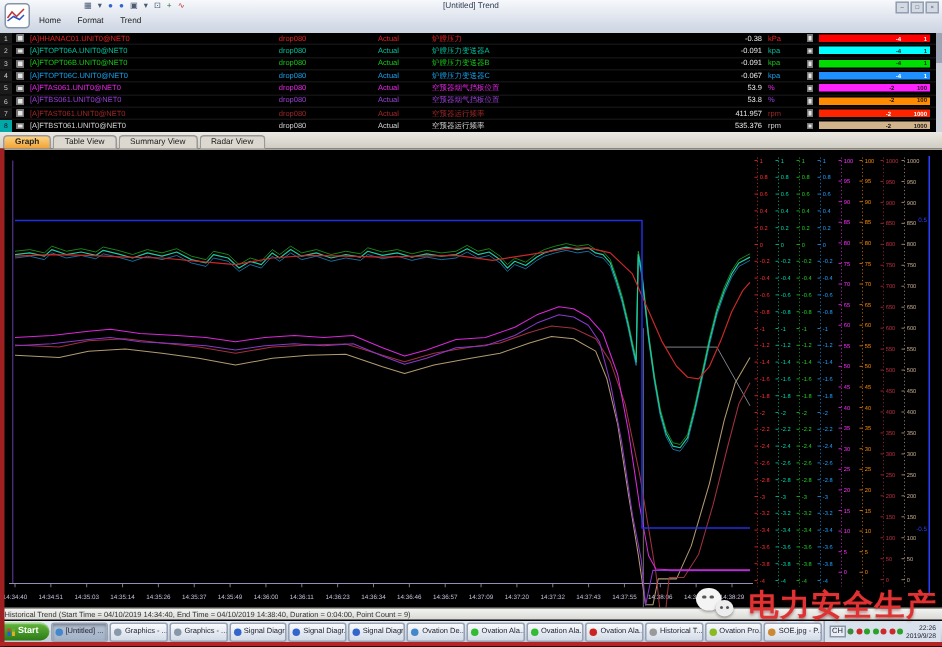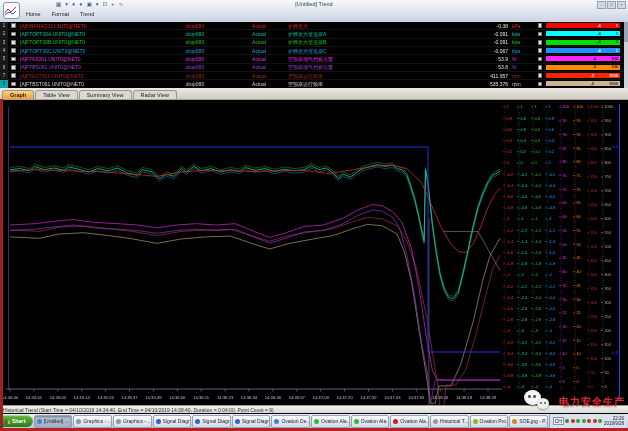--- a/index.html
+++ b/index.html
@@ -80,21 +80,21 @@
   .edge-bottom{position:absolute;left:0;right:0;bottom:0;height:3px;background:#b32424;z-index:45;}
   .watermark{position:absolute;top:390px;right:3px;z-index:60;display:flex;align-items:center;gap:5px;}
   .wm-logo{position:relative;width:30px;height:24px;}
   .wm-b1{position:absolute;left:0;top:0;width:17px;height:15px;background:#f4f4f4;
          border-radius:50% 50% 48% 52%;box-shadow:0 1px 2px rgba(0,0,0,.35);}
   .wm-b1 i,.wm-b2 i{position:absolute;width:2.5px;height:2.5px;border-radius:50%;background:#555;}
   .wm-b1 i.e1{left:4px;top:5px;} .wm-b1 i.e2{left:9px;top:5px;}
   .wm-b2{position:absolute;left:13px;top:8px;width:12px;height:11px;background:#ededed;
          border-radius:50%;box-shadow:0 1px 2px rgba(0,0,0,.35);}
   .wm-b2 i{width:2px;height:2px;} .wm-b2 i.e1{left:3px;top:4px;} .wm-b2 i.e2{left:7px;top:4px;}
-  .wm-text{font-size:10px;font-weight:bold;color:#e03232;letter-spacing:1px;
+  .wm-text{font-size:20px;font-weight:bold;color:#e03232;letter-spacing:1px;
            text-shadow:0 1px 2px rgba(90,0,0,.45);}
 </style>
 </head>
 <body>
 
 <div class="chrome">
   <div class="win-title">[Untitled] Trend</div>
   <div class="app-icon">
     <svg width="13" height="13" viewBox="0 0 13 13">
       <polyline points="1,9 4,5 7,8 12,3" stroke="#c03030" stroke-width="1" fill="none"></polyline>

